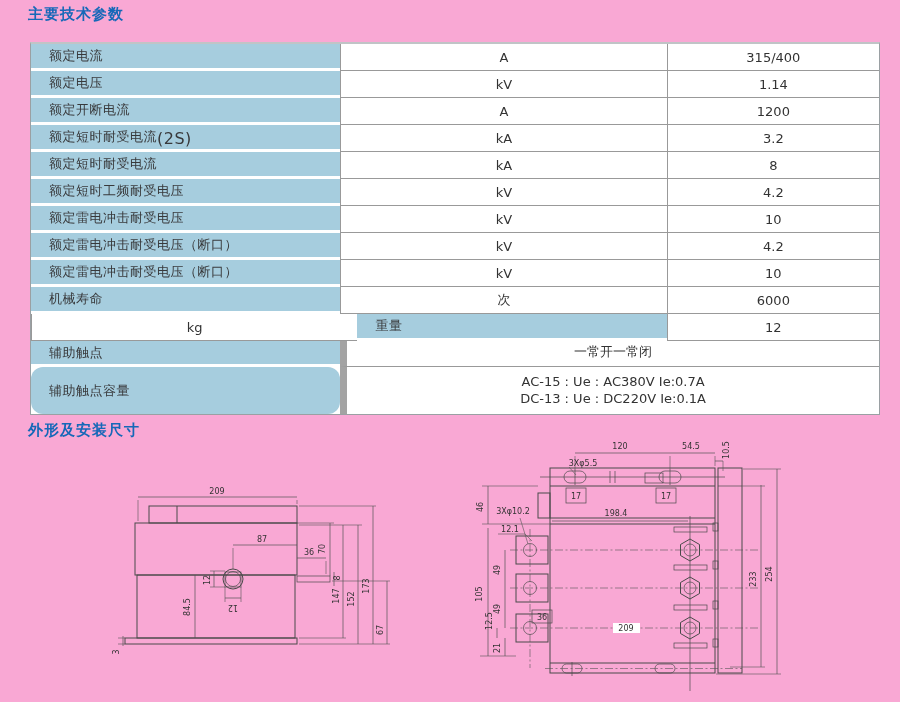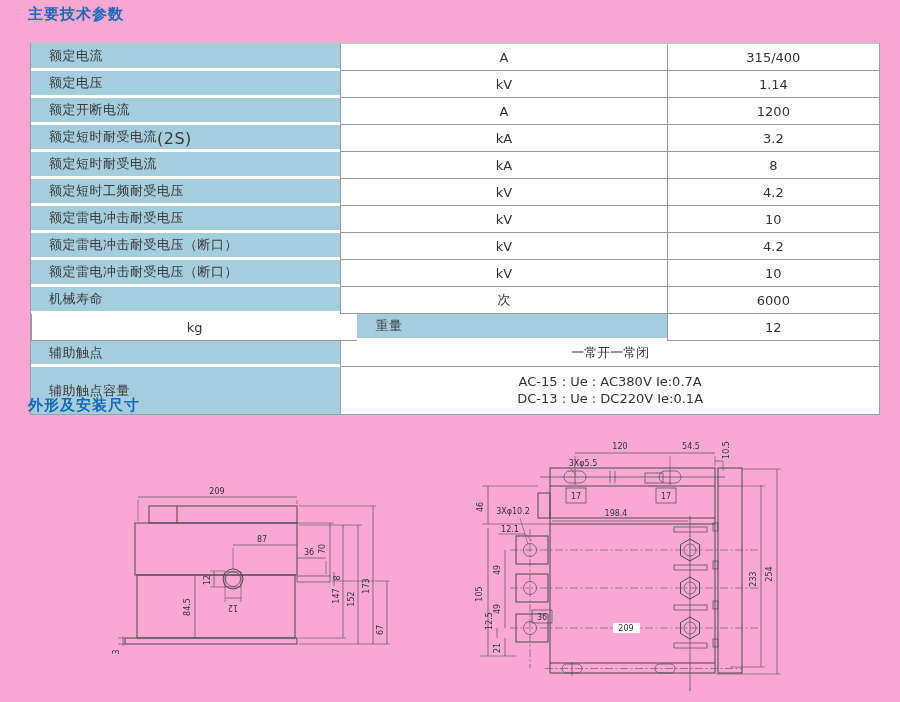--- a/index.html
+++ b/index.html
@@ -1,35 +1,35 @@
 <!DOCTYPE html>
 <html><head>
 <meta charset="utf-8">
 <style>
   html,body{margin:0;padding:0;background:#fff;}
   .page{position:relative;width:900px;height:702px;background:#f9a8d4;overflow:hidden;
         font-family:"DejaVu Sans","Liberation Sans",sans-serif;}
   .sec-title{position:absolute;left:28px;font-size:15px;font-weight:bold;color:#1668b8;letter-spacing:1px;}
   #title1{top:5px;}
-  #title2{top:396px;}
+  #title2{top:421px;}
 
   .spec-table{position:absolute;left:30px;top:42px;width:848px;background:#fff;
               border:1px solid #9aa0a3;border-top:2px solid #c0c4c6;}
   .trow{display:flex;height:27px;}
-  .trow.mid{height:26px;}
+  .trow.mid{height:26px;font-family:Liberation Mono, monospace;}
   .trow.tall{height:47px;}
   .cell{box-sizing:border-box;display:flex;align-items:center;justify-content:center;
         font-size:13px;color:#333;}
   .param{width:324px;background:#a6cdde;border-bottom:3px solid #fff;
          justify-content:flex-start;padding-left:18px;color:#38393b;letter-spacing:0.5px;}
-  .trow:last-child .param{border-bottom:none;}
+  .trow:last-child .param{border-bottom:none;border-radius:12px;}
   .suffix{font-size:16px;margin-top:2px;}
   .unit{width:343px;border-left:1px solid #999;border-bottom:1px solid #999;}
   .value{width:223px;border-left:1px solid #999;border-bottom:1px solid #999;}
-  .merged{width:566px;border-left:1px solid #a3a3a3;border-bottom:1px solid #999;
+  .merged{width:566px;border-left:7px solid #a3a3a3;border-bottom:1px solid #999;
           flex-direction:column;line-height:1.3;}
   .trow:last-child .unit,.trow:last-child .value,.trow:last-child .merged{border-bottom:none;}
 
   svg{position:absolute;}
   #leftDraw{left:110px;top:473px;}
   #rightDraw{left:470px;top:433px;}
   .out{stroke:#4a4a4a;stroke-width:1;fill:none;}
   .thin{stroke:#4a4a4a;stroke-width:0.7;fill:none;}
   .dim{stroke:#555;stroke-width:0.7;fill:none;}
   .ext{stroke:#555;stroke-width:0.6;fill:none;}

